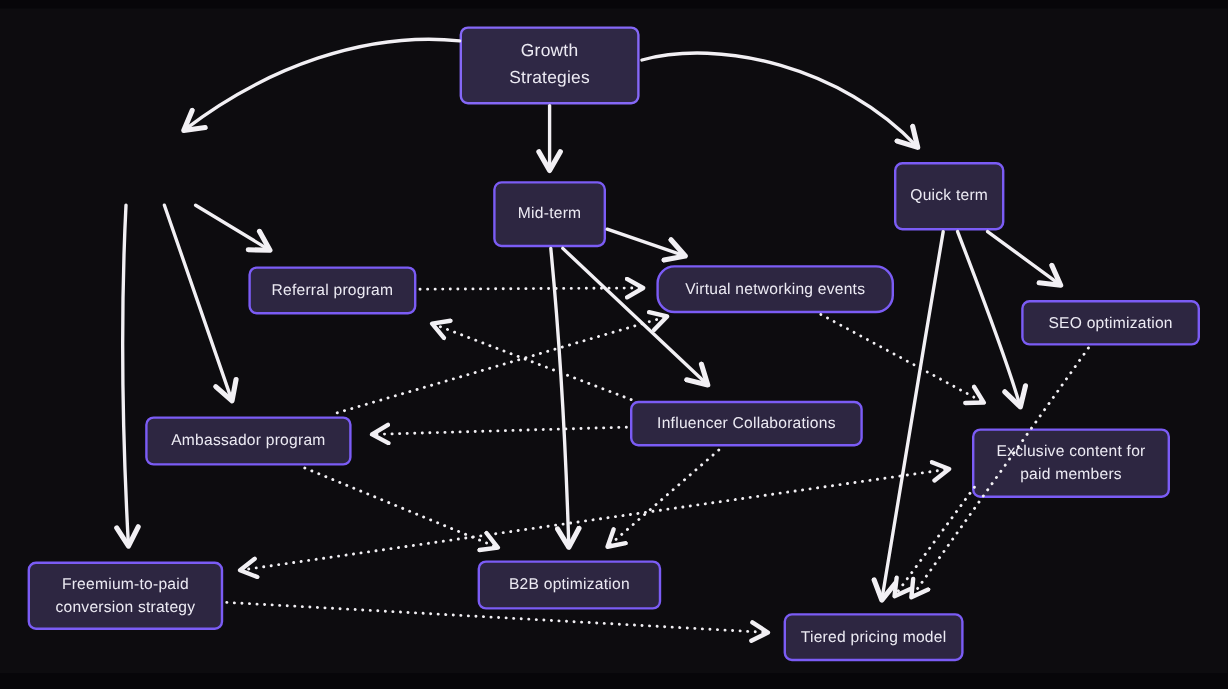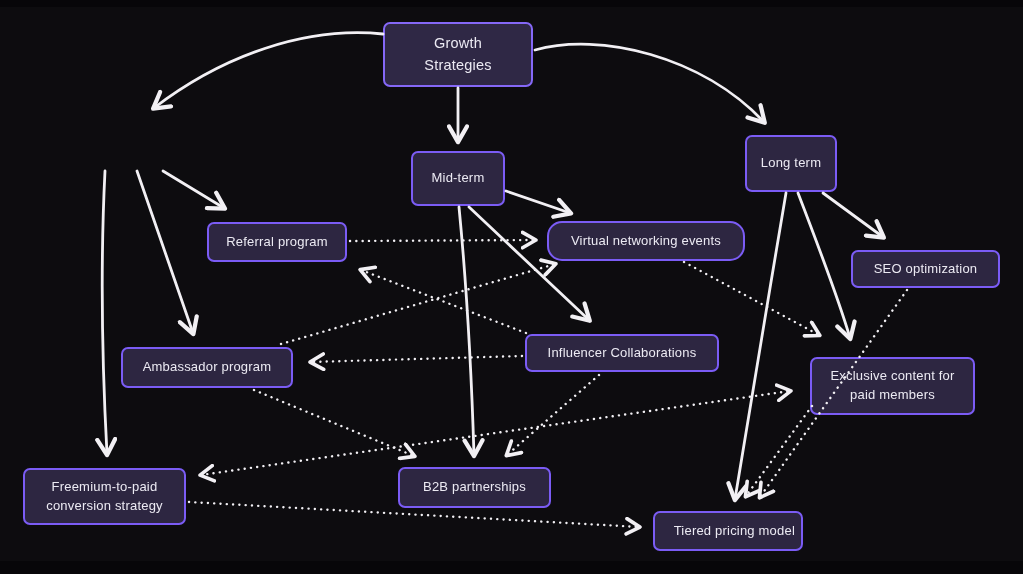--- a/index.html
+++ b/index.html
@@ -44,21 +44,21 @@
   <div class="node root" style="left:383px;top:22px;width:150px;height:65px;">
     <span class="lbl">Growth Strategies</span>
   </div>
 
 
   <div class="node" style="left:411px;top:151px;width:94px;height:55px;">
     <span class="lbl">Mid-term</span>
   </div>
 
   <div class="node" style="left:745px;top:135px;width:92px;height:57px;">
-    <span class="lbl">Long term</span>
+    <span class="lbl">Quick term</span>
   </div>
 
   <div class="node" style="left:207px;top:222px;width:140px;height:40px;">
     <span class="lbl">Referral program</span>
   </div>
 
   <div class="node" style="left:547px;top:221px;width:198px;height:40px;border-radius:15px;">
     <span class="lbl">Virtual networking events</span>
   </div>
 
@@ -76,24 +76,24 @@
 
   <div class="node" style="left:810px;top:357px;width:165px;height:58px;">
     <span class="lbl">Exclusive content for paid members</span>
   </div>
 
   <div class="node" style="left:23px;top:468px;width:163px;height:57px;">
     <span class="lbl">Freemium-to-paid conversion strategy</span>
   </div>
 
   <div class="node" style="left:398px;top:467px;width:153px;height:41px;">
-    <span class="lbl">B2B partnerships</span>
+    <span class="lbl">B2B optimization</span>
   </div>
 
-  <div class="node" style="left:653px;top:511px;width:150px;height:40px;justify-content:flex-end;">
+  <div class="node" style="left:653px;top:511px;width:150px;height:40px;">
     <span class="lbl">Tiered pricing model</span>
   </div>
 
   <svg class="edges" viewBox="0 0 1023 574">
     <defs>
       <marker id="arrow" viewBox="0 0 10 10" refX="7.5" refY="5" markerWidth="8" markerHeight="8" orient="auto-start-reverse">
         <path d="M1,1 L8,5 L1,9" fill="none" stroke="#f2f0f4" stroke-width="1.9" stroke-linecap="round" stroke-linejoin="round"></path>
       </marker>
     </defs>
 

